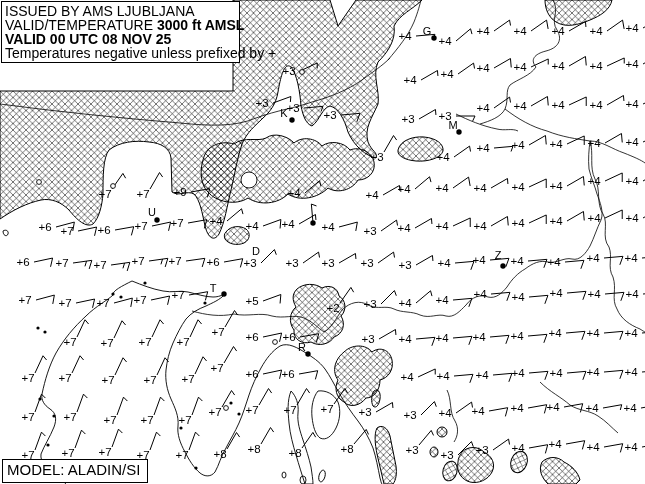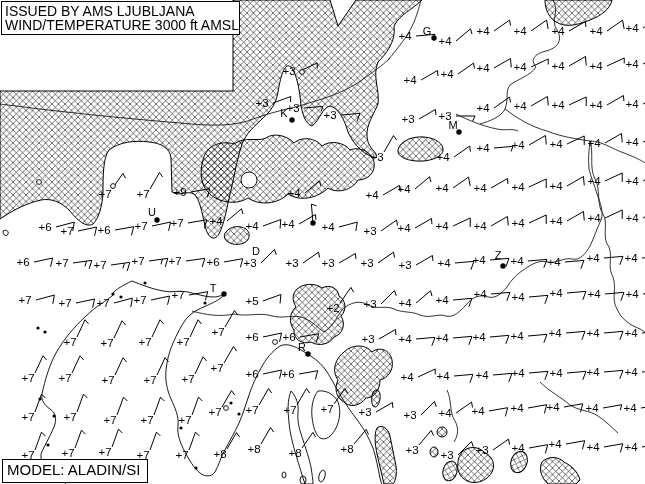--- a/index.html
+++ b/index.html
@@ -6,21 +6,21 @@
   .canvas{
     position:relative;width:645px;height:484px;background:#ffffff;overflow:hidden;
     font-family:"Liberation Sans","DejaVu Sans",sans-serif;color:#000;
   }
   .canvas svg{position:absolute;left:0;top:0;z-index:1;}
   .hdr{
     position:absolute;left:1px;top:1px;width:231px;z-index:3;
     background:#fff;border:1px solid #000;padding:2px 3px;
     font-size:14px;line-height:14.1px;white-space:nowrap;
   }
-  .hdr b{font-weight:normal;}
+  .hdr b{font-weight:bold;}
   .model{
     position:absolute;left:2px;top:459px;z-index:3;
     background:#fff;border:1px solid #000;padding:1px 7px 4px 4px;
     font-size:15px;
   }
 </style>
 </head>
 <body>
 
 <div class="canvas">
@@ -912,18 +912,20 @@
         <circle cx="205" cy="303" r="1.6" fill="#000"></circle>
         <circle cx="181" cy="428" r="1.6" fill="#000"></circle>
         <circle cx="196" cy="468" r="1.6" fill="#000"></circle>
         <circle cx="231" cy="403" r="1.6" fill="#000"></circle>
         <circle cx="239" cy="414" r="1.6" fill="#000"></circle>
       </g>
   </svg>
 
   <div class="hdr">
     <div>ISSUED BY AMS LJUBLJANA</div>
-    <div><span>WIND/TEMPERATURE </span><b>3000 ft AMSL</b></div>
+    <div><span>VALID/TEMPERATURE </span><b>3000 ft AMSL</b></div>
+    <div><b>VALID 00 UTC 08 NOV 25</b></div>
+    <div>Temperatures negative unless prefixed by +</div>
   </div>
 
   <div class="model">MODEL: ALADIN/SI</div>
 
 </div>
 
 </body></html>

